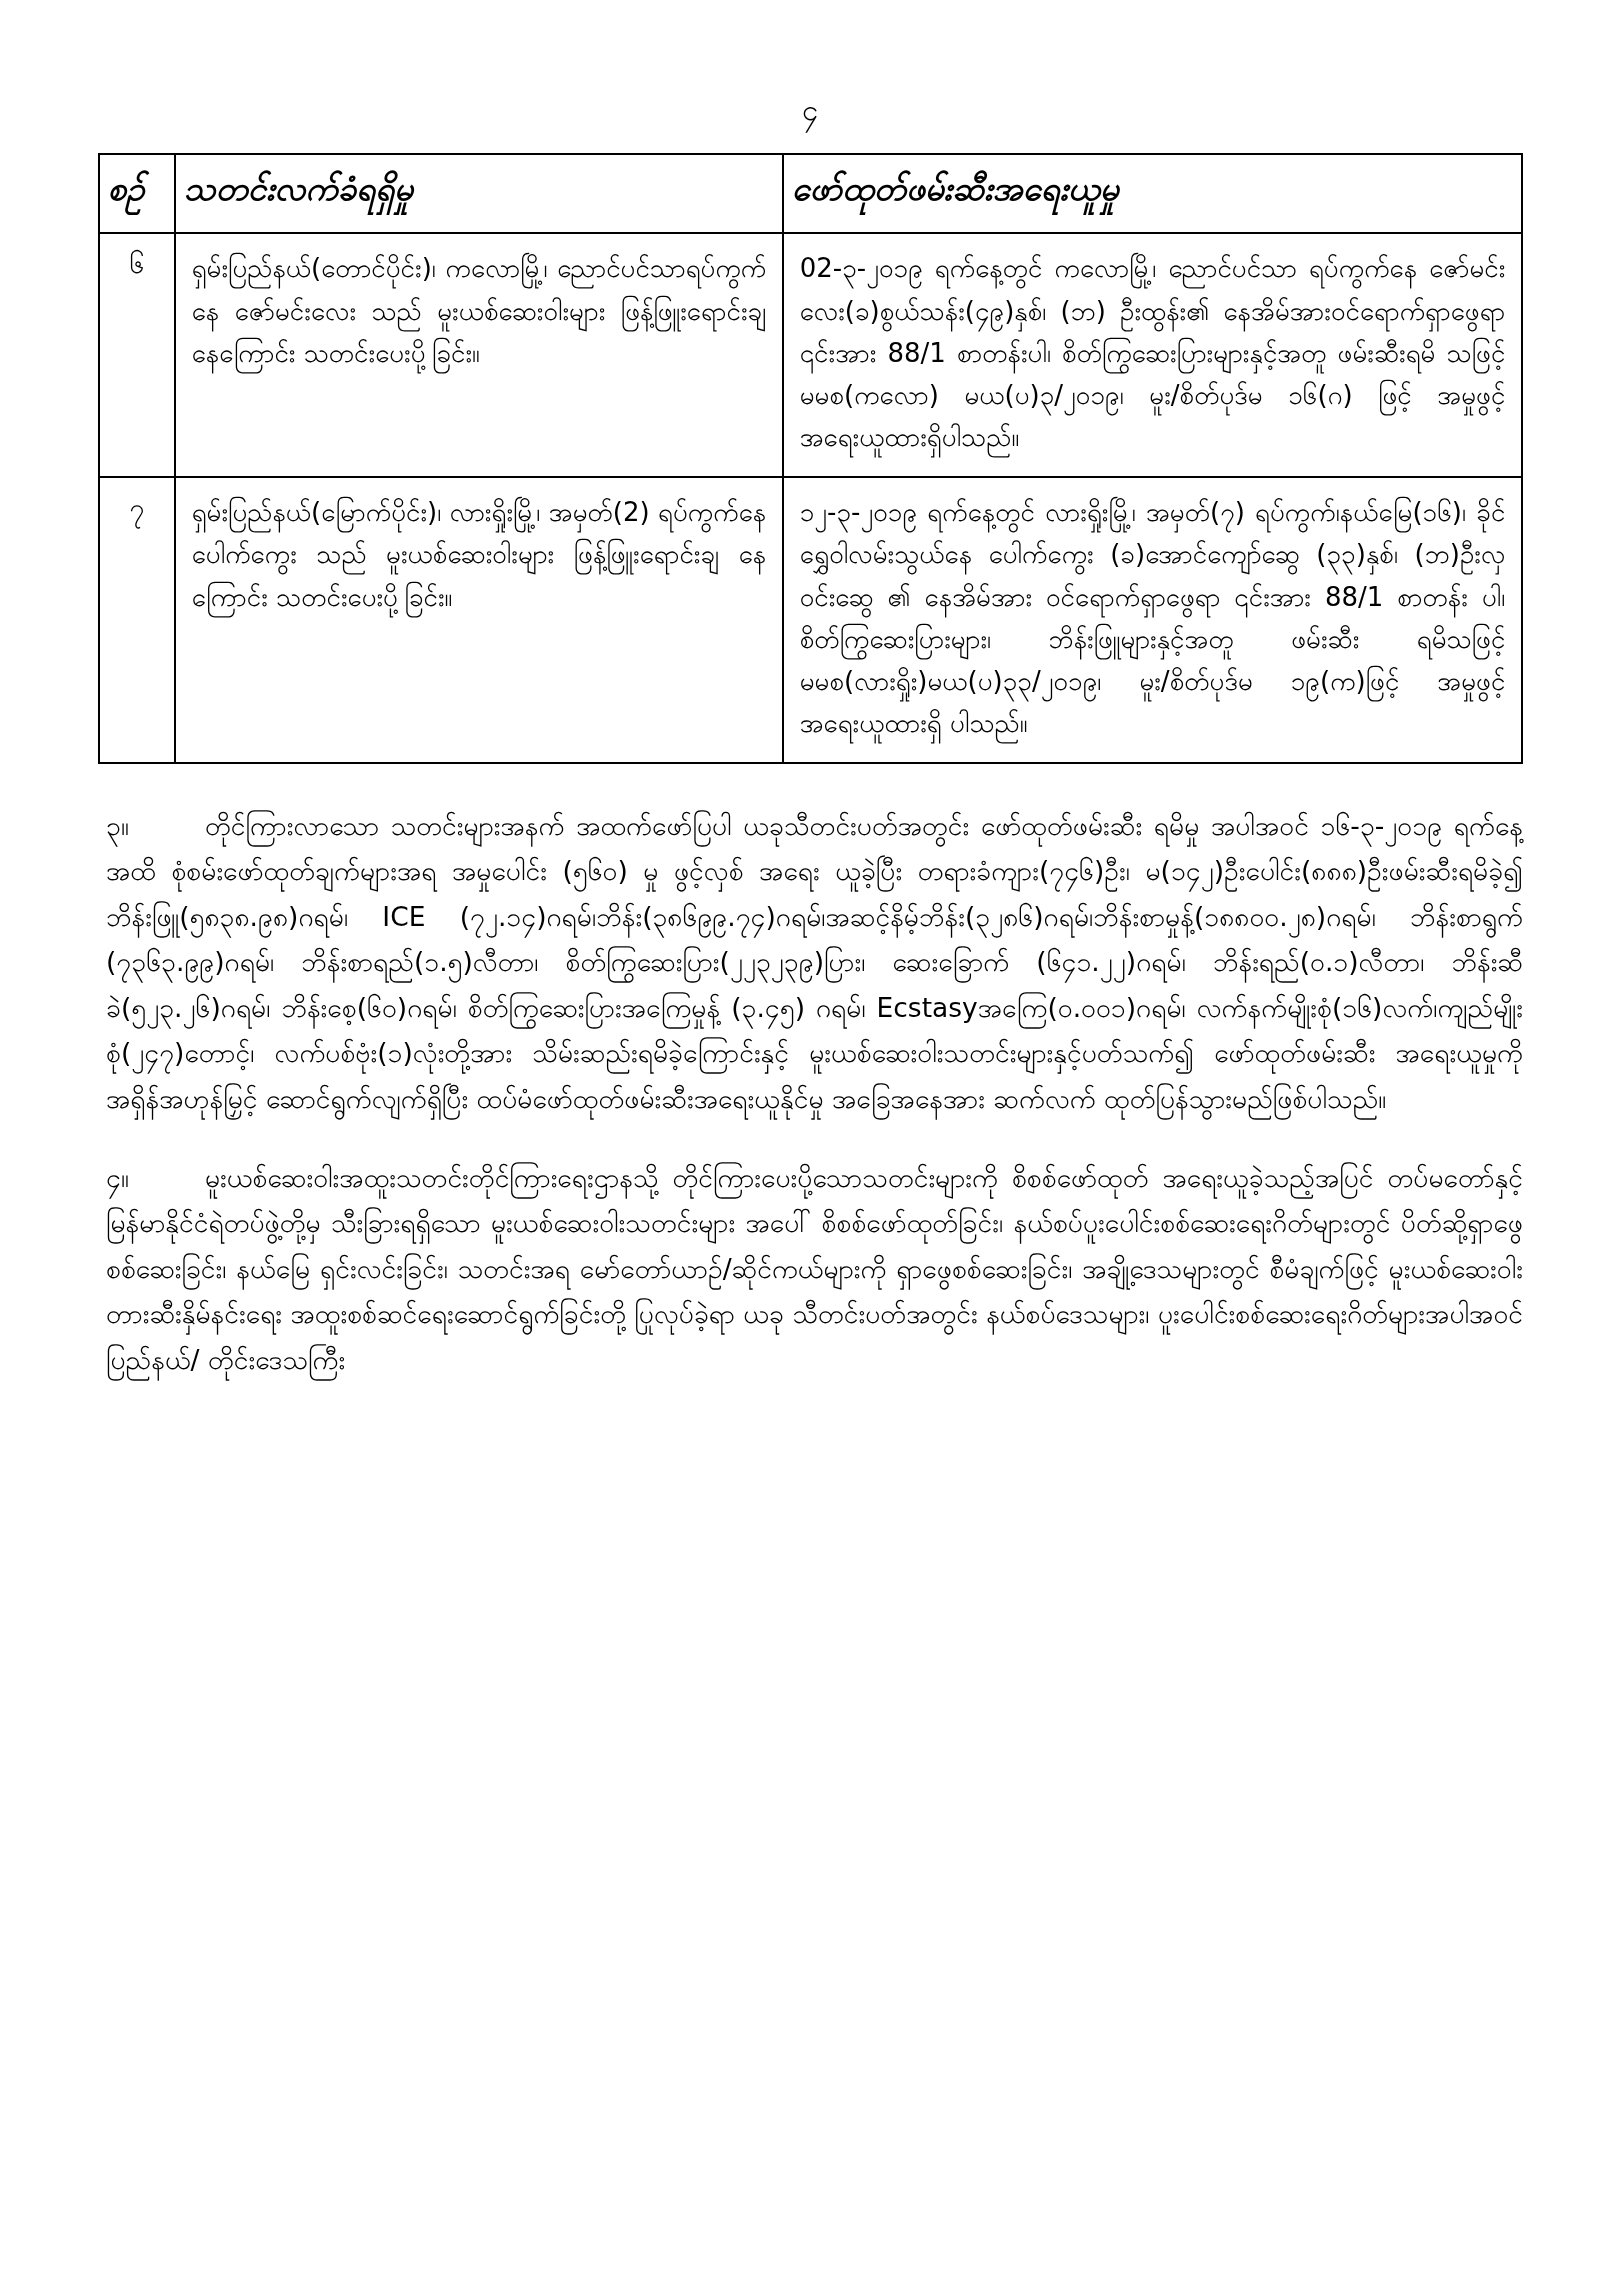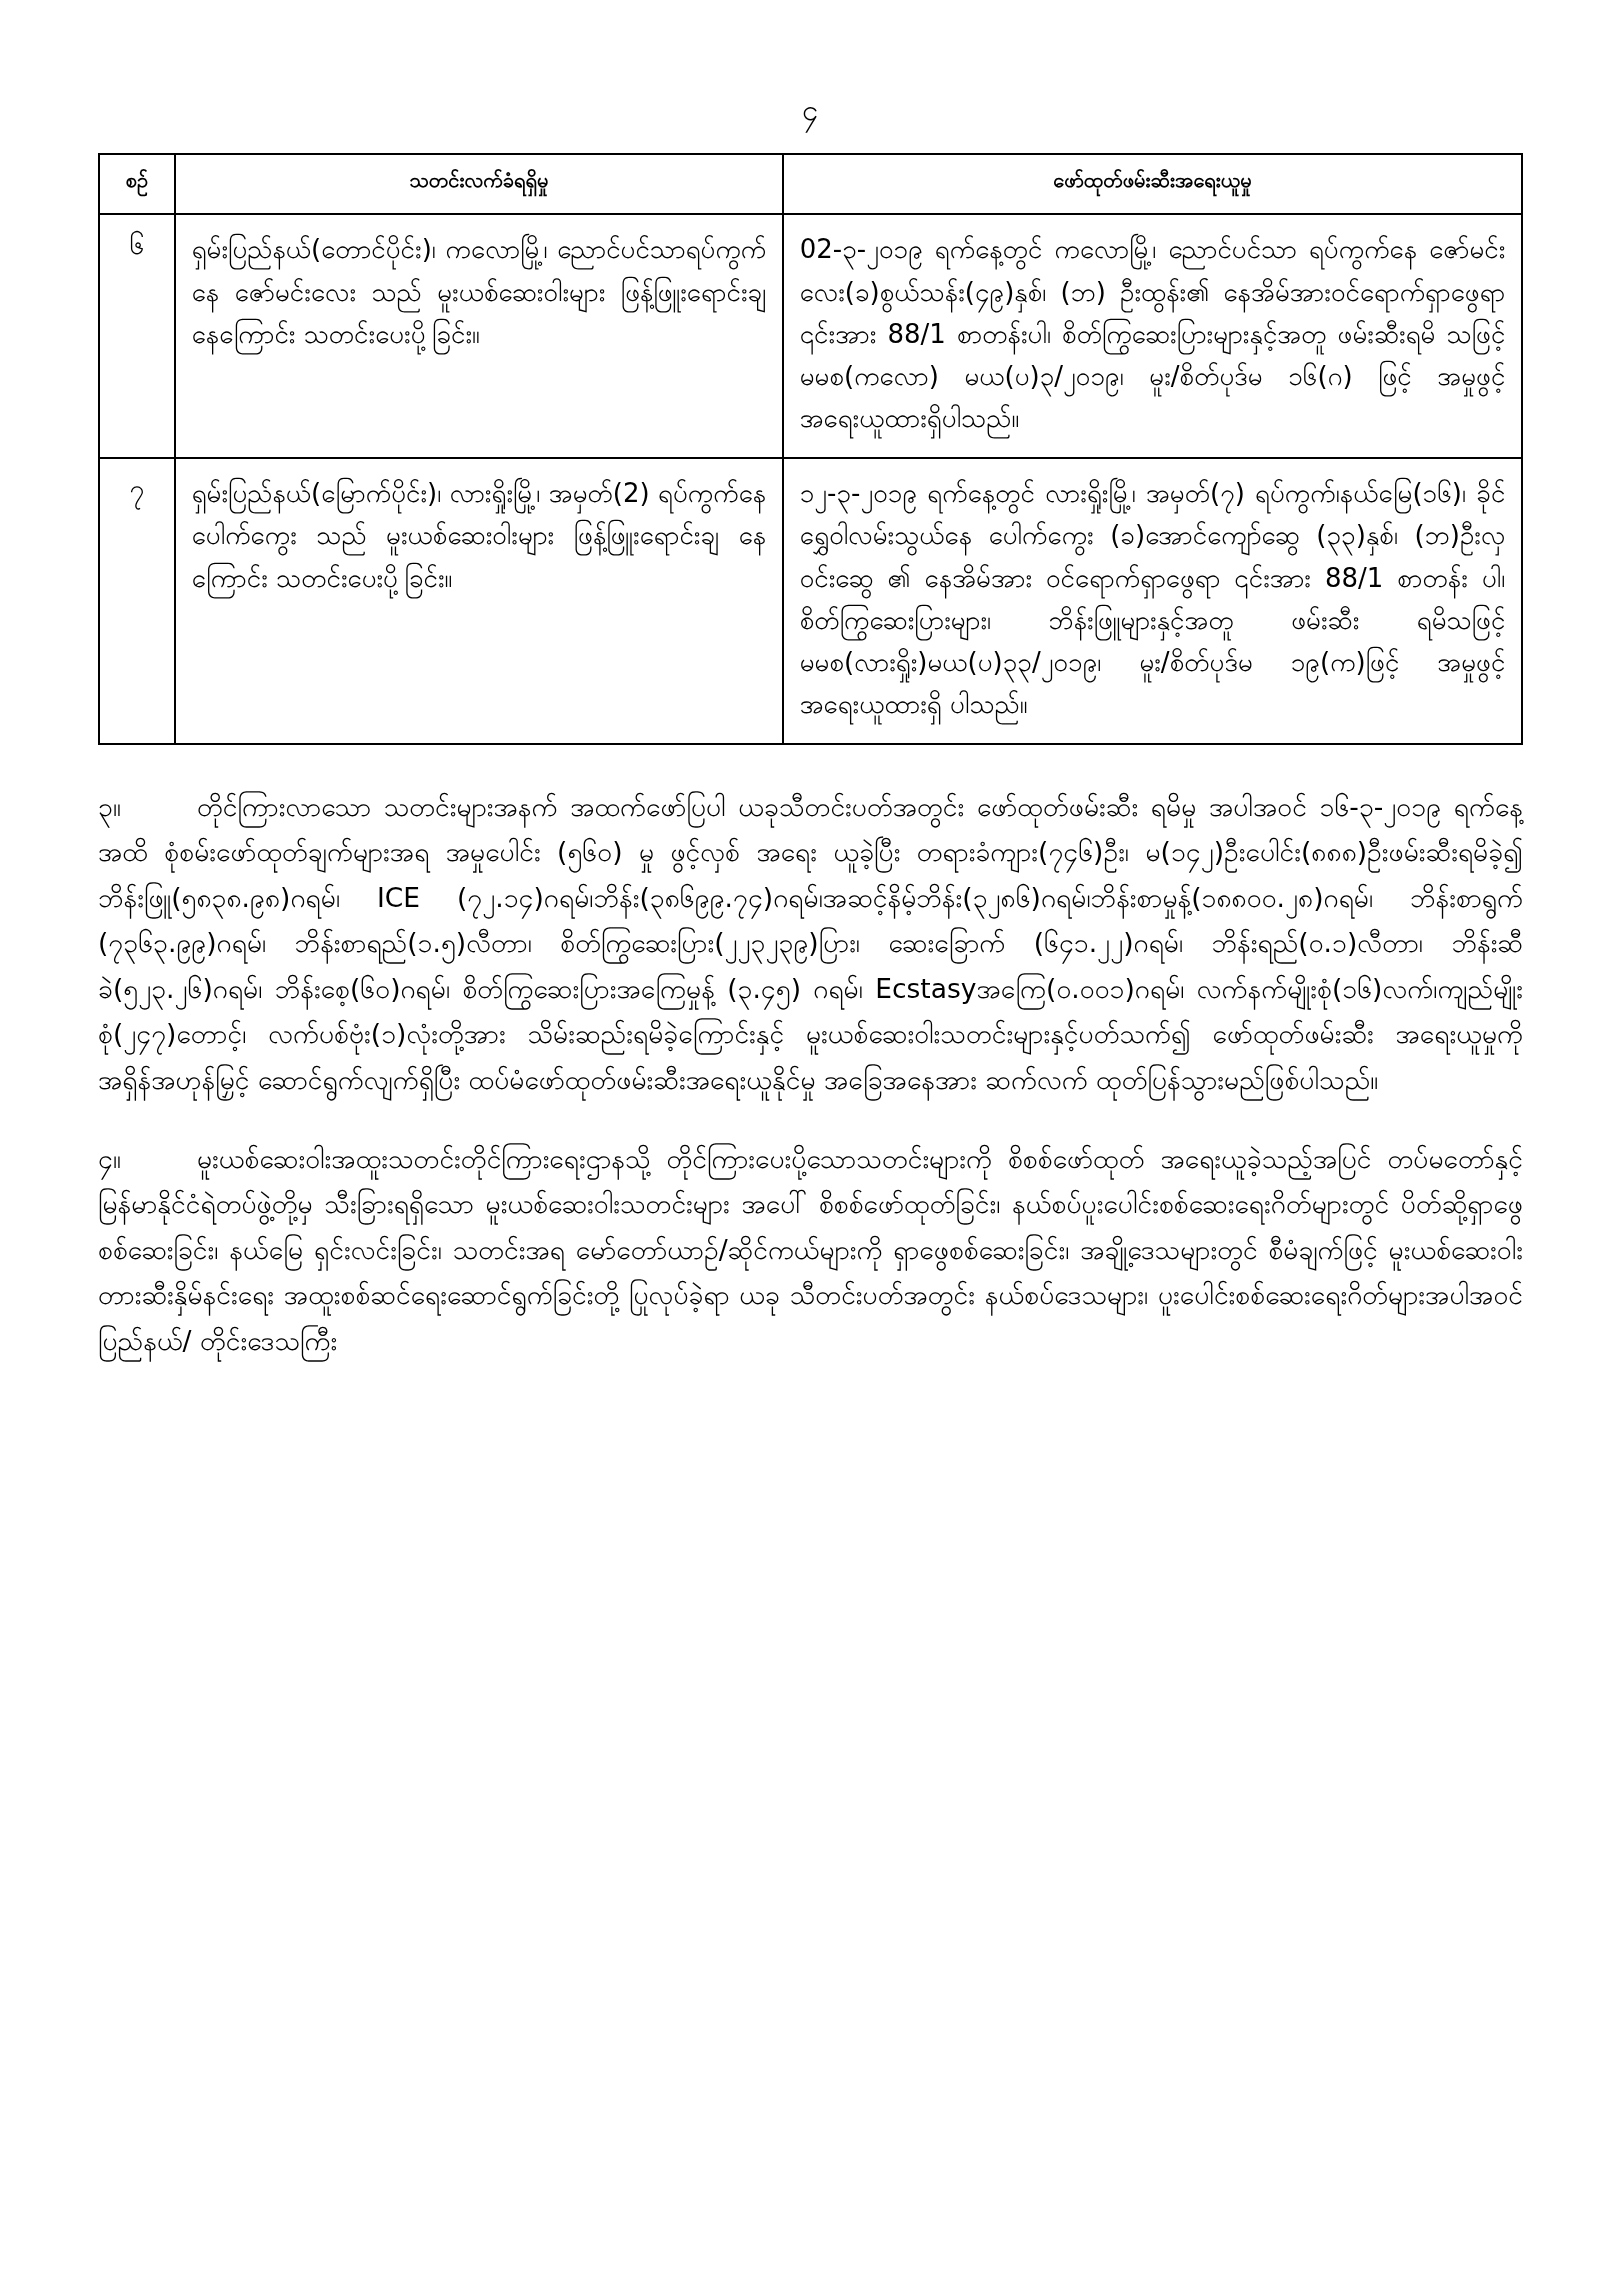--- a/index.html
+++ b/index.html
@@ -32,25 +32,26 @@
     border-collapse: collapse;
     table-layout: fixed;
   }
   table.report-table th,
   table.report-table td {
     border: 2px solid #000000;
     vertical-align: top;
     padding: 13.7px 15.7px 17.6px 15.7px;
   }
   table.report-table th {
-    text-align: center;
+    text-align: left;
     vertical-align: middle;
     font-weight: bold;
-    font-size: 20px;
+    font-size: 33px;
     padding: 11.8px 7.8px 15.7px 7.8px;
+    font-style: italic;
   }
   col.col-no { width: 76px; }
   col.col-info { width: 608px; }
   col.col-action { width: auto; }
 
   td.cell-no {
     text-align: center;
     font-size: 26.5px;
     padding-top: 17.6px;
   }
@@ -60,20 +61,21 @@
     text-align: justify;
     text-justify: inter-word;
     hyphens: none;
     border-radius: 30px;
   }
   .para {
     font-size: 26.5px;
     line-height: 1.72;
     text-align: justify;
     margin-top: 33px;
+    margin-left: 8px;
   }
   .para-indent {
     display: inline-block;
     width: 76px;
   }
   .para-first {
     margin-top: 39px;
   }
 </style>
 </head>

